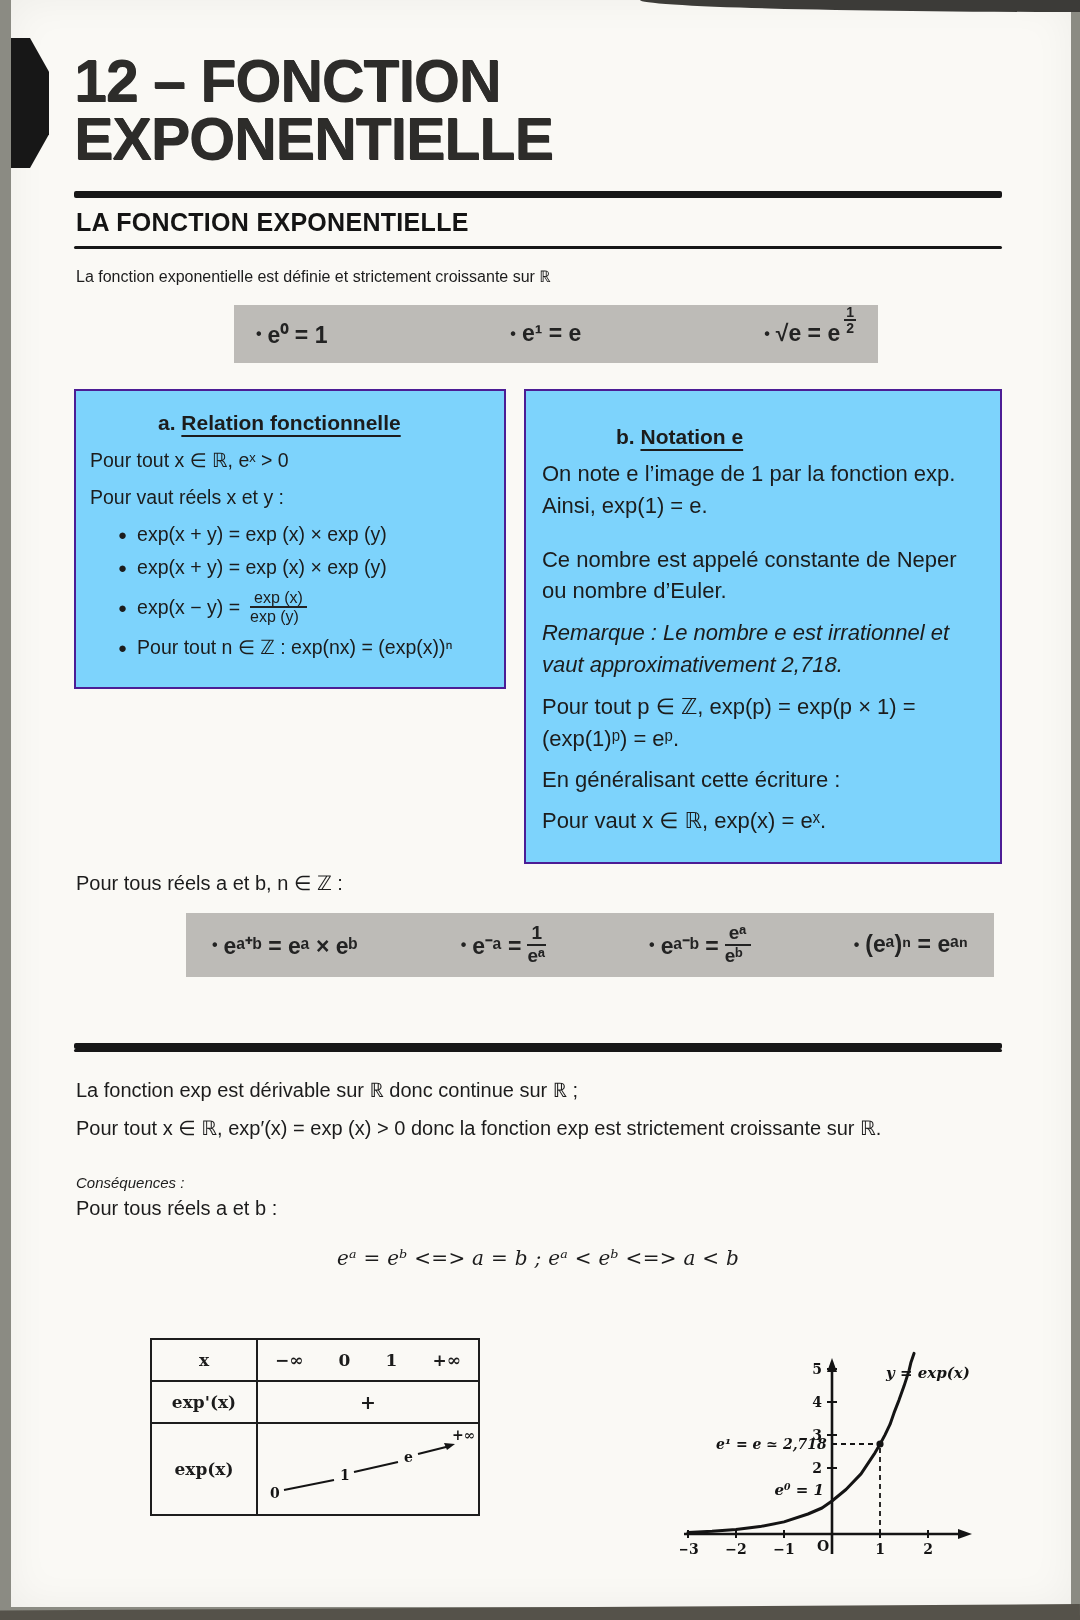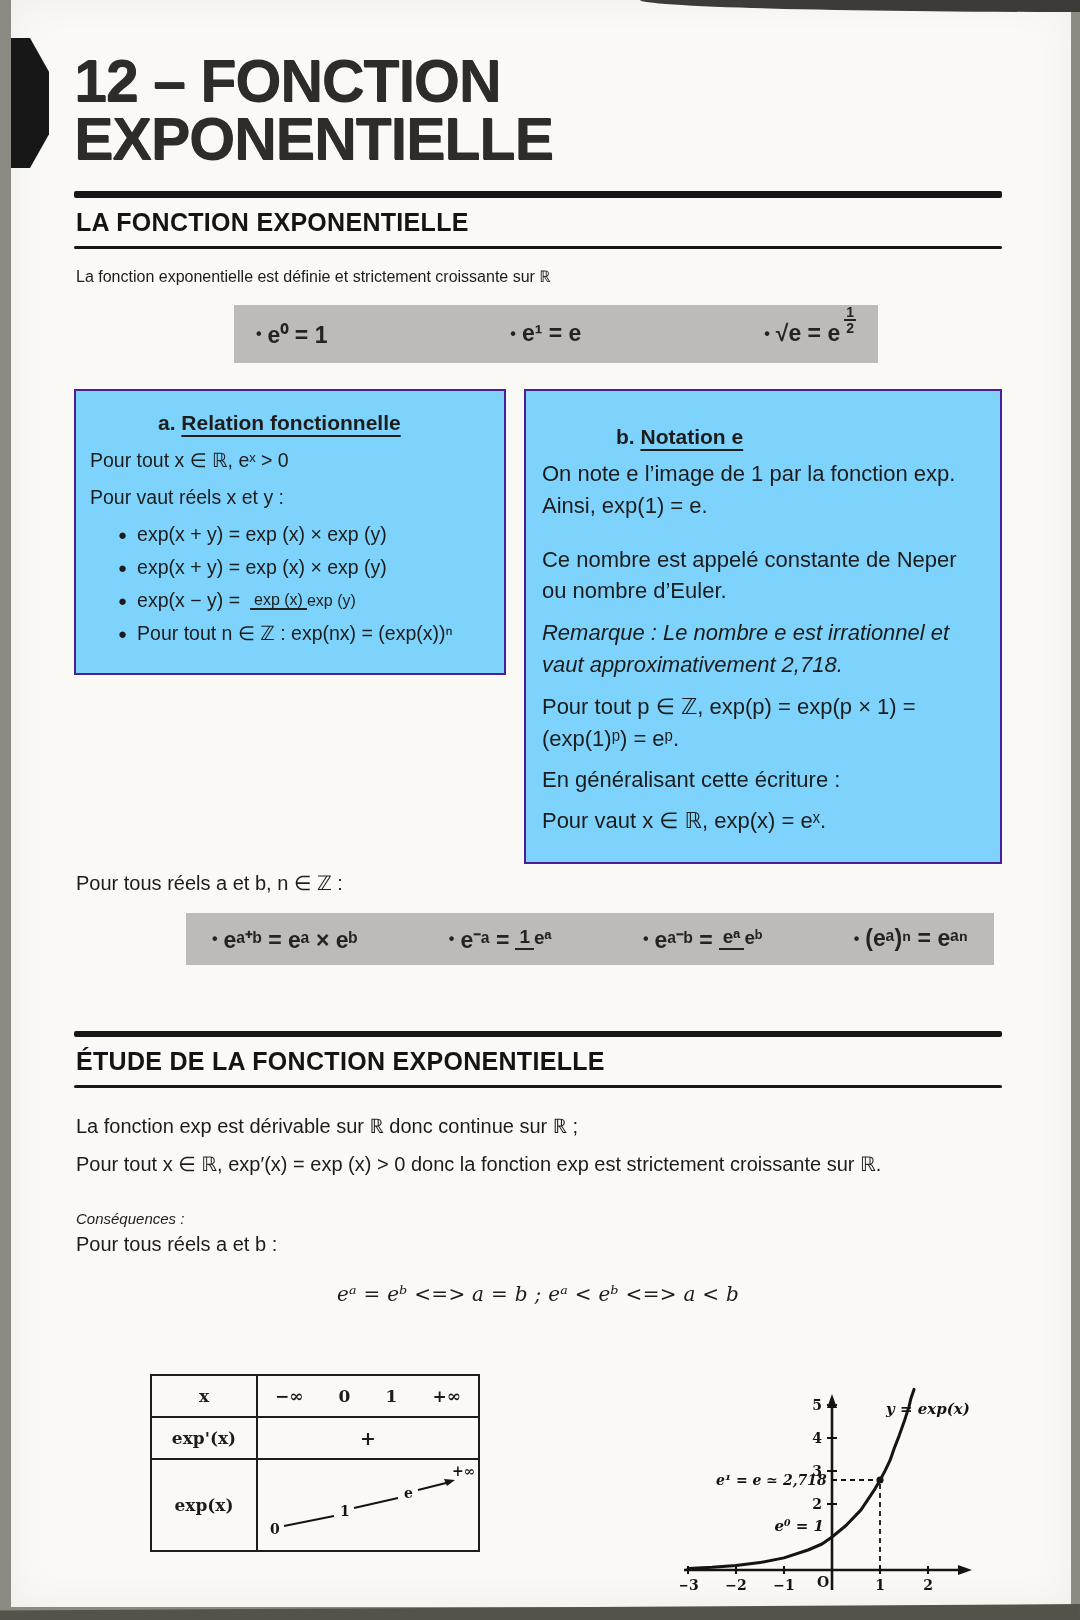--- a/index.html
+++ b/index.html
@@ -27,21 +27,21 @@
 
   .intro{font-size:16px;margin:16px 0 0 2px;}
 
   .strip{background:#bdbbb7;margin:18px auto 0;display:flex;align-items:center;justify-content:space-between;}
   .strip1{width:600px;padding:13px 22px;margin-left:160px;}
   .strip2{width:756px;padding:10px 26px;margin-left:112px;}
   .formula{font-size:23px;font-weight:700;color:#232323;white-space:nowrap;display:inline-flex;align-items:center;gap:6px;}
   .formula .dot{font-size:16px;}
   .exp-frac{display:inline-flex;flex-direction:column;align-items:center;font-size:14px;line-height:1.02;position:relative;top:-14px;margin-left:-2px;font-weight:700;}
   .exp-frac .num{border-bottom:2px solid #232323;padding:0 2px;}
-  .frac{display:inline-flex;flex-direction:row;align-items:center;font-size:19px;line-height:1.1;vertical-align:middle;}
+  .frac{display:inline-flex;flex-direction:column;align-items:flex-start;font-size:19px;line-height:1.1;vertical-align:middle;}
   .frac .num{border-bottom:2px solid #232323;padding:0 4px;}
 
   .boxes{display:flex;align-items:flex-start;gap:18px;margin-top:26px;}
   .mathbox{border:2px solid #4c1d95;background:#7dd3fc;}
   .box-a{width:418px;padding:14px 14px 18px 14px;}
   .box-b{width:462px;padding:28px 16px 16px 16px;}
   .box-heading{font-size:21px;font-weight:800;margin:6px 0 14px 0;}
   .box-a .box-heading{padding-left:68px;}
   .box-b .box-heading{padding-left:74px;margin-bottom:8px;}
   .box-heading .hd{text-decoration:underline;text-decoration-thickness:2px;text-underline-offset:5px;}
@@ -176,21 +176,20 @@
             <span>eᵇ</span>
           </span>
         </span>
       <span class="formula">
           <span class="dot">•</span>
           <span>(eᵃ)ⁿ = eᵃⁿ</span>
         </span>
     </div>
 
     <div class="rule-thick" style="margin-top:66px;height:6px;"></div>
-    <div class="sec-heading">ÉTUDE DE LA FONCTION EXPONENTIELLE</div>
     <div class="rule-thin"></div>
 
     <p class="sec2-p" style="margin-top:24px;">La fonction exp est dérivable sur ℝ donc continue sur ℝ ;</p>
     <p class="sec2-p">Pour tout x ∈ ℝ, exp′(x) = exp (x) &gt; 0 donc la fonction exp est strictement croissante sur ℝ.</p>
 
     <p class="consequences">Conséquences :</p>
     <p class="sec2-p" style="margin-top:6px;">Pour tous réels a et b :</p>
 
     <div class="equation">eᵃ = eᵇ &lt;=&gt; a = b   ;   eᵃ &lt; eᵇ &lt;=&gt; a &lt; b</div>
 

